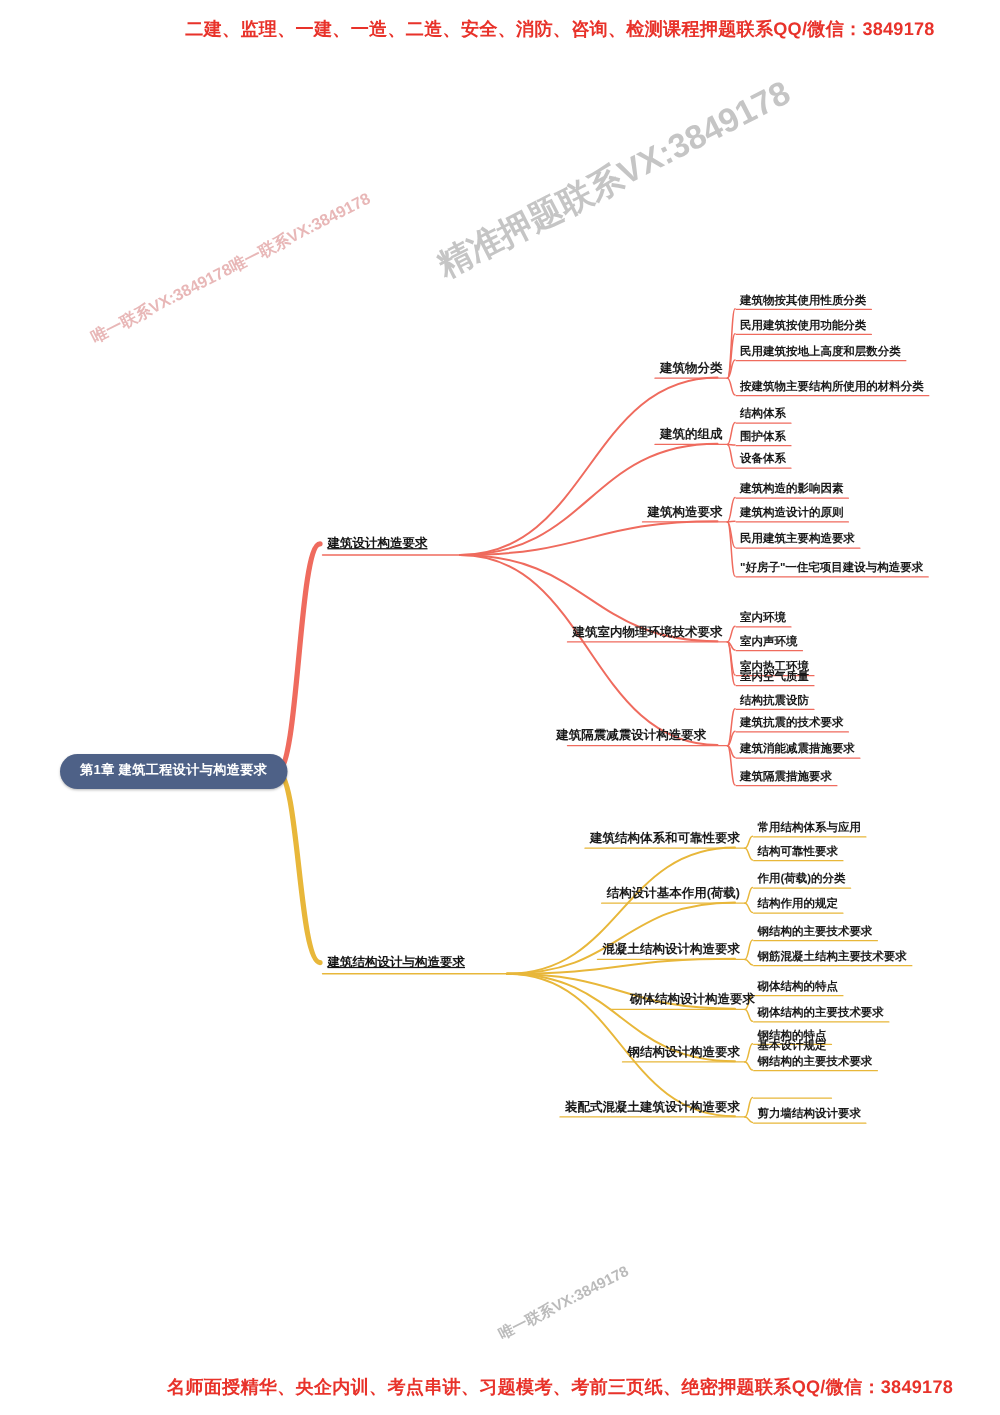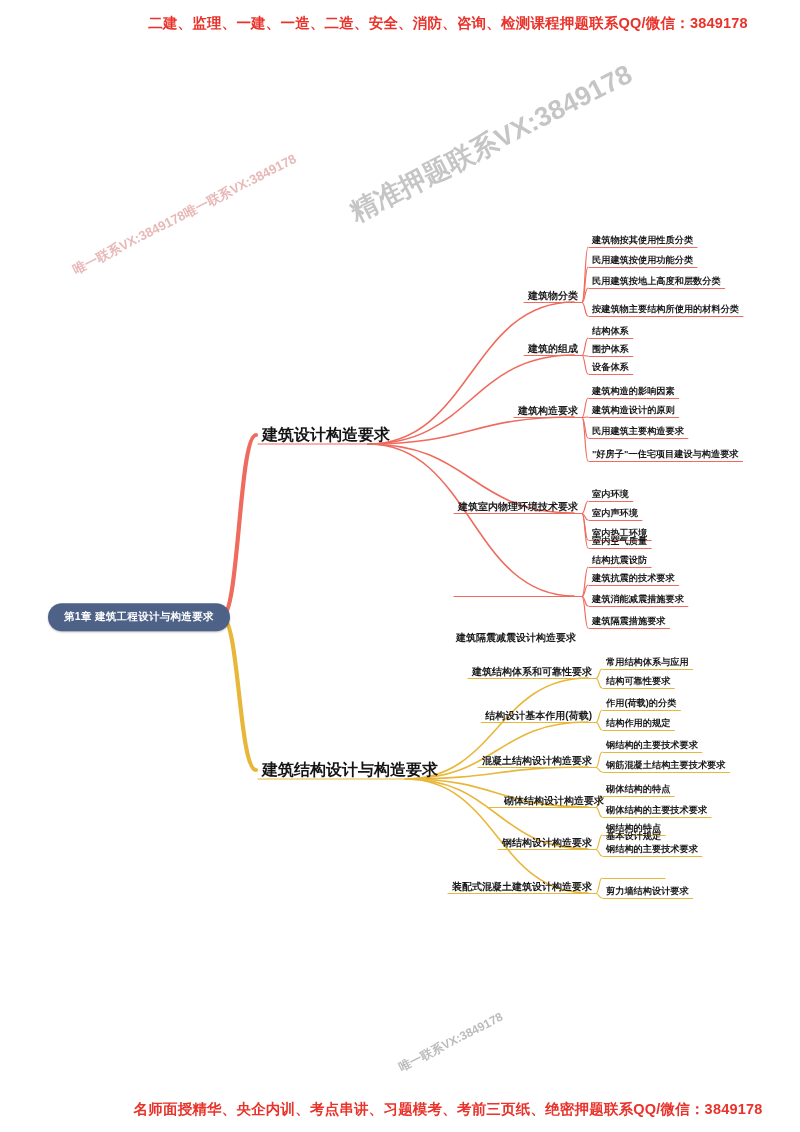--- a/index.html
+++ b/index.html
@@ -42,21 +42,21 @@
   .node.root{
     background:#4e6187;
     color:#ffffff;
     border-radius:18px;
     padding:8px 16px;
     font-size:10.5px;
     font-weight:bold;
     box-shadow:0 1px 2px rgba(0,0,0,.25);
     letter-spacing:.3px;
   }
-  .node.lvl1{font-size:16px;color:#141414;}
+  .node.lvl1{font-size:10px;color:#141414;text-decoration:underline;}
   .node.lvl2{font-size:10px;color:#1a1a1a;}
   .node.lvl3{font-size:9.2px;color:#1a1a1a;}
 
   
   .watermark{
     position:absolute;
     white-space:nowrap;
     font-weight:bold;
     pointer-events:none;
     user-select:none;
@@ -196,21 +196,21 @@
       <div class="node lvl2" style="top: 410px; right: 222px;">建筑构造要求</div>
       <div class="node lvl3" style="top: 391px; left: 592px;">建筑构造的影响因素</div>
       <div class="node lvl3" style="top: 410px; left: 592px;">建筑构造设计的原则</div>
       <div class="node lvl3" style="top: 431px; left: 592px;">民用建筑主要构造要求</div>
       <div class="node lvl3" style="top: 454px; left: 592px;">"好房子"一住宅项目建设与构造要求</div>
       <div class="node lvl2" style="top: 506px; right: 222px;">建筑室内物理环境技术要求</div>
       <div class="node lvl3" style="top: 494px; left: 592px;">室内环境</div>
       <div class="node lvl3" style="top: 513px; left: 592px;">室内声环境</div>
       <div class="node lvl3" style="top: 533px; left: 592px;">室内热工环境</div>
       <div class="node lvl3" style="top: 541px; left: 592px;">室内空气质量</div>
-      <div class="node lvl2" style="top: 589px; right: 224px; margin-top: 48px;">建筑隔震减震设计构造要求</div>
+      <div class="node lvl2" style="top: 589px; right: 235px;">建筑隔震减震设计构造要求</div>
       <div class="node lvl3" style="top: 560px; left: 592px;">结构抗震设防</div>
       <div class="node lvl3" style="top: 578px; left: 592px;">建筑抗震的技术要求</div>
       <div class="node lvl3" style="top: 599px; left: 592px;">建筑消能减震措施要求</div>
       <div class="node lvl3" style="top: 621px; left: 592px;">建筑隔震措施要求</div>
       <div class="node lvl1" style="top: 770px; left: 262px;">建筑结构设计与构造要求</div>
       <div class="node lvl2" style="top: 671px; right: 208px;">建筑结构体系和可靠性要求</div>
       <div class="node lvl3" style="top: 662px; left: 606px;">常用结构体系与应用</div>
       <div class="node lvl3" style="top: 681px; left: 606px;">结构可靠性要求</div>
       <div class="node lvl2" style="top: 715px; right: 208px;">结构设计基本作用(荷载)</div>
       <div class="node lvl3" style="top: 703px; left: 606px;">作用(荷载)的分类</div>

